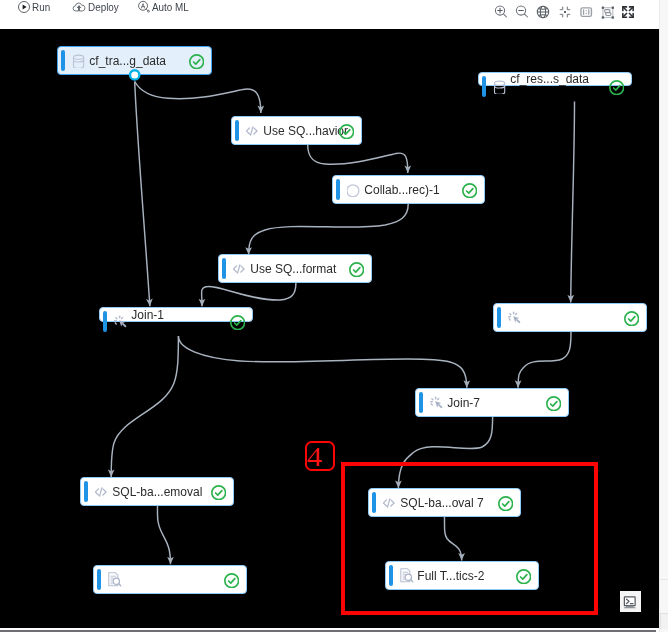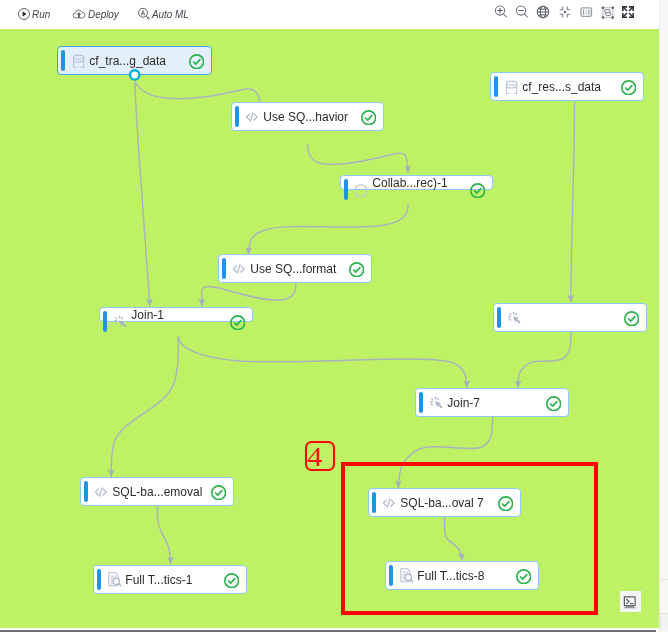--- a/index.html
+++ b/index.html
@@ -2,27 +2,27 @@
 <html><head>
 <meta charset="utf-8">
 <style>
   html,body{margin:0;padding:0;background:#ffffff;}
   body{width:668px;height:632px;font-family:"Liberation Sans",sans-serif;overflow:hidden;}
   #root{position:relative;width:668px;height:632px;background:#fff;}
 
   
   .toolbar{position:absolute;left:0;top:0;width:668px;height:29px;background:#fff;}
   .toolbar-sep{position:absolute;left:0;top:28.5px;width:668px;height:1.3px;background:#e7e7e7;}
-  .tb-btn{position:absolute;top:0;height:28px;display:flex;align-items:center;cursor:default;font-style:italic;}
+  .tb-btn{position:absolute;top:0;height:28px;display:flex;cursor:default;}
   .tb-btn .ico{display:block;width:14px;height:14px;}
   .tb-btn .lbl{margin-left:1.8px;font-size:11.3px;color:#40454c;line-height:14px;white-space:nowrap;transform:scaleX(0.875);transform-origin:left center;}
   .tb-ricon{position:absolute;top:3px;width:18px;height:18px;display:flex;align-items:center;justify-content:center;}
 
   
-  .canvas{position:absolute;left:0;top:29px;width:659px;height:599px;background:#bef264;overflow:hidden;text-align:center;}
+  .canvas{position:absolute;left:0;top:29px;width:659px;height:599px;background:#000000;overflow:hidden;text-align:center;}
   .rightpanel{position:absolute;left:659px;top:0;width:9px;height:632px;background:#f7f7f7;}
   .rp-line{position:absolute;left:659.2px;top:0;width:1px;height:632px;background:#ebebeb;z-index:5;}
   .rp-box{position:absolute;left:660.3px;top:612.5px;width:7.7px;height:16px;background:#f2f2f2;border-left:1px solid #e2e2e2;border-top:1px solid #e2e2e2;box-sizing:border-box;}
   .rp-sep{position:absolute;left:660px;top:579.3px;width:8px;height:1.2px;background:#e7e7e7;}
 
   svg#edges{position:absolute;left:0;top:0;width:659px;height:599px;}
 
   .node{position:absolute;box-sizing:border-box;border:1px solid #8ccafa;border-radius:4px;background:#fff;}
   .node.sel{background:#e3f0fb;border:1.8px solid #3fa3f2;}
   .node .bar{position:absolute;left:2.5px;top:2.8px;width:4.4px;height:21.4px;background:#1f93e6;border-radius:2.2px;}
@@ -177,49 +177,49 @@
               <ellipse cx="6.6" cy="5.2" rx="5.1" ry="2.1" fill="none" stroke="#bdc3d6" stroke-width="1.1"></ellipse>
               <path d="M1.5 5.2 V14.3 C1.5 15.45 3.78 16.4 6.6 16.4 C9.42 16.4 11.7 15.45 11.7 14.3 V5.2" fill="none" stroke="#bdc3d6" stroke-width="1.1"></path>
               <path d="M1.5 7.9 C1.5 9.05 3.78 10.0 6.6 10.0 C9.42 10.0 11.7 9.05 11.7 7.9" fill="none" stroke="#bdc3d6" stroke-width="1.1"></path>
             </svg></div>
           <div class="label">cf_tra...g_data</div>
           <div class="chk" style="right: 7.1px;"><svg viewBox="0 0 16 16" width="15.4" height="15.4">
               <circle cx="8" cy="8" r="7.15" fill="none" stroke="#2bb24c" stroke-width="1.7"></circle>
               <path d="M4.8 8.3 L7.0 10.5 L11.3 5.9" fill="none" stroke="#2bb24c" stroke-width="1.75" stroke-linecap="round" stroke-linejoin="round"></path>
             </svg></div>
         </div>
-        <div class="node" style="left: 490px; top: 43px; width: 154px; height: 29px;">
+        <div class="node" style="left: 478px; top: 43px; width: 154px; height: 14px;">
           <div class="bar"></div>
           <div class="nicon"><svg viewBox="0 0 16 16" width="16" height="16">
               <ellipse cx="6.6" cy="5.2" rx="5.1" ry="2.1" fill="none" stroke="#bdc3d6" stroke-width="1.1"></ellipse>
               <path d="M1.5 5.2 V14.3 C1.5 15.45 3.78 16.4 6.6 16.4 C9.42 16.4 11.7 15.45 11.7 14.3 V5.2" fill="none" stroke="#bdc3d6" stroke-width="1.1"></path>
               <path d="M1.5 7.9 C1.5 9.05 3.78 10.0 6.6 10.0 C9.42 10.0 11.7 9.05 11.7 7.9" fill="none" stroke="#bdc3d6" stroke-width="1.1"></path>
             </svg></div>
           <div class="label">cf_res...s_data</div>
           <div class="chk" style="right: 7.1px;"><svg viewBox="0 0 16 16" width="15.4" height="15.4">
               <circle cx="8" cy="8" r="7.15" fill="none" stroke="#2bb24c" stroke-width="1.7"></circle>
               <path d="M4.8 8.3 L7.0 10.5 L11.3 5.9" fill="none" stroke="#2bb24c" stroke-width="1.75" stroke-linecap="round" stroke-linejoin="round"></path>
             </svg></div>
         </div>
-        <div class="node" style="left: 231px; top: 73px; width: 153px; height: 29px;">
+        <div class="node" style="left: 231px; top: 87px; width: 131px; height: 29px;">
           <div class="bar"></div>
           <div class="nicon"><svg viewBox="0 0 16 16" width="16" height="16">
               <g fill="none" stroke="#b2b8cc" stroke-width="1.25" stroke-linecap="round" stroke-linejoin="round">
                 <path d="M3.5 5.9 L0.3 9.0 L3.5 12.0"></path>
                 <path d="M7.9 5.9 L11.1 9.0 L7.9 12.0"></path>
                 <path d="M6.85 4.85 L4.55 13.1"></path>
               </g>
             </svg></div>
           <div class="label">Use SQ...havior</div>
           <div class="chk" style="right: 7.1px;"><svg viewBox="0 0 16 16" width="15.4" height="15.4">
               <circle cx="8" cy="8" r="7.15" fill="none" stroke="#2bb24c" stroke-width="1.7"></circle>
               <path d="M4.8 8.3 L7.0 10.5 L11.3 5.9" fill="none" stroke="#2bb24c" stroke-width="1.75" stroke-linecap="round" stroke-linejoin="round"></path>
             </svg></div>
         </div>
-        <div class="node" style="left: 340px; top: 146px; width: 153px; height: 15px;">
+        <div class="node" style="left: 332px; top: 146px; width: 153px; height: 29px;">
           <div class="bar"></div>
           <div class="nicon"><svg viewBox="0 0 16 16" width="16" height="16">
               <circle cx="5.9" cy="9.8" r="6.0" fill="none" stroke="#c2c8d8" stroke-width="1.3"></circle>
             </svg></div>
           <div class="label">Collab...rec)-1</div>
           <div class="chk" style="right: 7.1px;"><svg viewBox="0 0 16 16" width="15.4" height="15.4">
               <circle cx="8" cy="8" r="7.15" fill="none" stroke="#2bb24c" stroke-width="1.7"></circle>
               <path d="M4.8 8.3 L7.0 10.5 L11.3 5.9" fill="none" stroke="#2bb24c" stroke-width="1.75" stroke-linecap="round" stroke-linejoin="round"></path>
             </svg></div>
         </div>
@@ -339,37 +339,36 @@
         <div class="node" style="left: 93px; top: 536px; width: 154px; height: 29px;">
           <div class="bar"></div>
           <div class="nicon"><svg viewBox="0 0 16 16" width="16" height="16">
               <g transform="translate(-0.8,-0.8)">
                 <path d="M1.6 2.6 H8.3 L10.6 4.9 V15.5 H1.6 Z" fill="none" stroke="#b9c0d4" stroke-width="1.1" stroke-linejoin="round"></path>
                 <path d="M3.8 6.0 H8.6 M3.8 8.0 H6.2 M3.8 9.9 H5.0 M3.8 11.8 H5.0 M3.8 13.6 H5.0" stroke="#b9c0d4" stroke-width="0.95" stroke-linecap="round"></path>
                 <circle cx="9.1" cy="11.0" r="3.15" fill="#ffffff" stroke="#aab2c8" stroke-width="1.2"></circle>
                 <path d="M11.4 13.3 L13.5 15.5" stroke="#aab2c8" stroke-width="1.35" stroke-linecap="round"></path>
               </g>
             </svg></div>
-          <div class="label">Full T...tics-1</div>
           <div class="chk" style="right: 7.1px;"><svg viewBox="0 0 16 16" width="15.4" height="15.4">
               <circle cx="8" cy="8" r="7.15" fill="none" stroke="#2bb24c" stroke-width="1.7"></circle>
               <path d="M4.8 8.3 L7.0 10.5 L11.3 5.9" fill="none" stroke="#2bb24c" stroke-width="1.75" stroke-linecap="round" stroke-linejoin="round"></path>
             </svg></div>
         </div>
         <div class="node" style="left: 385px; top: 532px; width: 154px; height: 29px;">
           <div class="bar"></div>
           <div class="nicon"><svg viewBox="0 0 16 16" width="16" height="16">
               <g transform="translate(-0.8,-0.8)">
                 <path d="M1.6 2.6 H8.3 L10.6 4.9 V15.5 H1.6 Z" fill="none" stroke="#b9c0d4" stroke-width="1.1" stroke-linejoin="round"></path>
                 <path d="M3.8 6.0 H8.6 M3.8 8.0 H6.2 M3.8 9.9 H5.0 M3.8 11.8 H5.0 M3.8 13.6 H5.0" stroke="#b9c0d4" stroke-width="0.95" stroke-linecap="round"></path>
                 <circle cx="9.1" cy="11.0" r="3.15" fill="#ffffff" stroke="#aab2c8" stroke-width="1.2"></circle>
                 <path d="M11.4 13.3 L13.5 15.5" stroke="#aab2c8" stroke-width="1.35" stroke-linecap="round"></path>
               </g>
             </svg></div>
-          <div class="label">Full T...tics-8</div>
+          <div class="label">Full T...tics-2</div>
           <div class="chk" style="right: 7.1px;"><svg viewBox="0 0 16 16" width="15.4" height="15.4">
               <circle cx="8" cy="8" r="7.15" fill="none" stroke="#2bb24c" stroke-width="1.7"></circle>
               <path d="M4.8 8.3 L7.0 10.5 L11.3 5.9" fill="none" stroke="#2bb24c" stroke-width="1.75" stroke-linecap="round" stroke-linejoin="round"></path>
             </svg></div>
         </div>
       </div>
     <svg id="anchor-layer" viewBox="0 0 659 599" style="position:absolute;left:0;top:0;width:659px;height:599px;pointer-events:none;">
       <circle id="anchor-dot" cx="134.7" cy="45.9" r="4.7" fill="#ffffff" stroke="#00b0e8" stroke-width="2.4"></circle>
     </svg>
 

